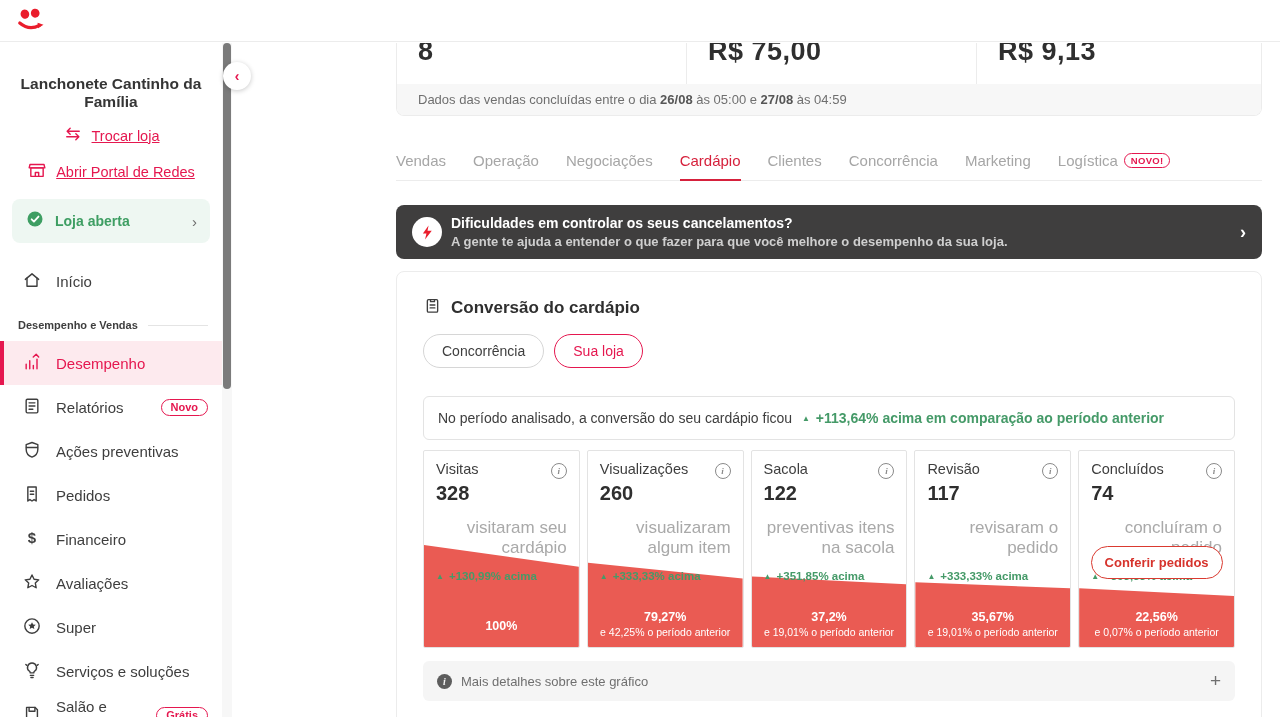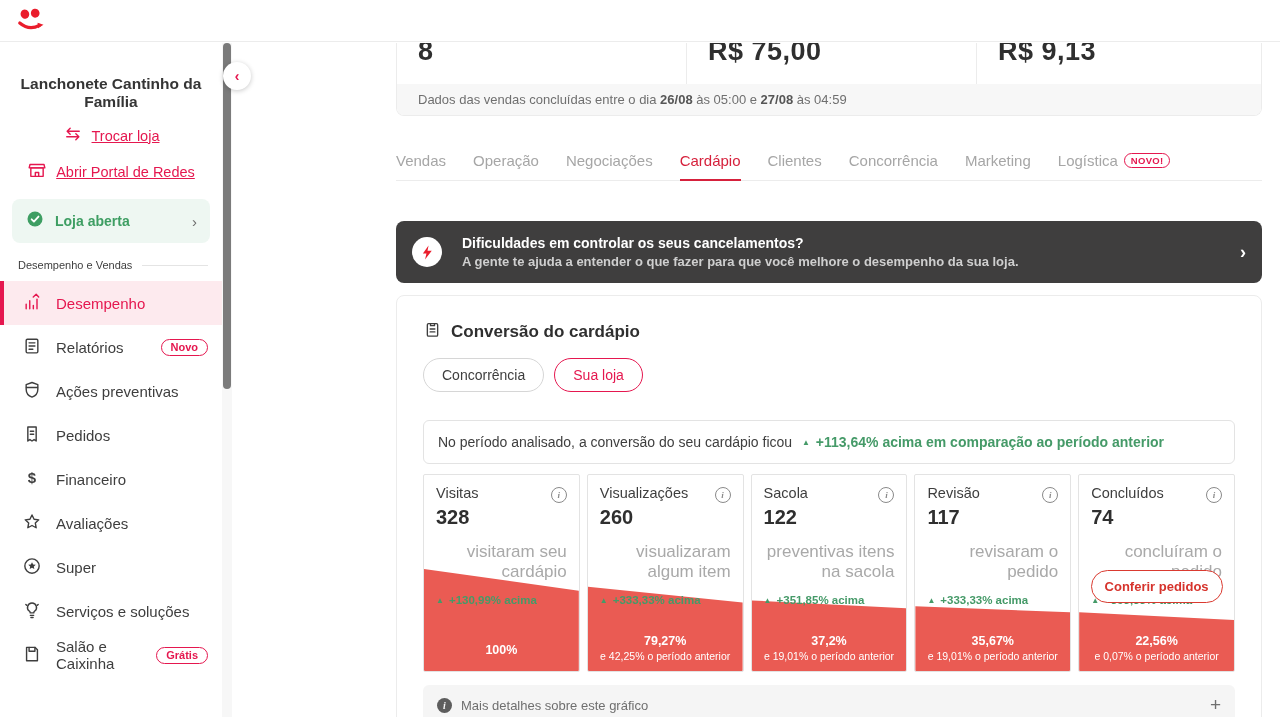--- a/index.html
+++ b/index.html
@@ -20,21 +20,21 @@
   .side-link .lbl{text-decoration:underline;font-weight:400;}
   .status-pill{margin:16px 12px 0;background:#eef7f2;border-radius:8px;height:44px;display:flex;
     align-items:center;padding:0 13px;gap:10px;cursor:pointer;box-sizing:border-box;}
   .status-pill .s-lbl{color:var(--green-dark);font-weight:bold;font-size:14px;}
   .status-pill .s-chev{margin-left:auto;color:#6d6d6d;font-size:15px;}
   .menu{margin-top:16px;}
   .menu-item{height:44px;display:flex;align-items:center;gap:14px;padding:0 14px 0 18px;
     font-size:15px;color:#3e3e3e;cursor:pointer;border-left:4px solid transparent;box-sizing:border-box;}
   .menu-item.active{background:#fdeaee;color:var(--accent);border-left-color:var(--accent);}
   .menu-section{display:flex;align-items:center;gap:10px;padding:0 14px 0 18px;margin:16px 0 10px;}
-  .menu-section .sec-lbl{font-size:11px;font-weight:normal;color:#3e3e3e;white-space:nowrap;}
+  .menu-section .sec-lbl{font-size:11px;font-weight:bold;color:#3e3e3e;white-space:nowrap;}
   .menu-section .sec-line{flex:1;height:1px;background:#e4e4e4;}
   .pill-badge{margin-left:auto;border:1.5px solid var(--accent);color:var(--accent);
     font-size:11px;font-weight:bold;border-radius:11px;padding:2px 9px;line-height:1;}
   .icn{width:20px;height:20px;flex:none;}
 
   .side-scrollbar{position:absolute;top:43px;left:222px;width:10px;bottom:0;background:#f7f7f7;z-index:25;}
   .side-scrollbar .thumb{position:absolute;top:0;left:1px;width:8px;height:346px;background:#7b7b7b;border-radius:4px;}
   .collapse-btn{position:absolute;left:223px;top:62px;width:28px;height:28px;border-radius:50%;
     background:#fff;border:none;box-shadow:0 1px 5px rgba(0,0,0,.22);z-index:30;color:var(--accent);
     font-size:14px;font-weight:bold;cursor:pointer;line-height:28px;text-align:center;padding:0;}
@@ -54,22 +54,22 @@
 
   
   .tabs{display:flex;gap:27px;margin-top:36px;border-bottom:1px solid var(--line);align-items:flex-end;}
   .tab{font-size:15px;color:#a6a6a6;padding-bottom:10px;cursor:pointer;display:flex;align-items:center;gap:6px;
     border-bottom:2px solid transparent;margin-bottom:-1px;}
   .tab.active{color:#d6213c;border-bottom-color:#d6213c;}
   .tab-badge{border:1.5px solid var(--accent);color:var(--accent);font-size:9.5px;font-weight:bold;
     border-radius:9px;padding:2px 6px;line-height:1;letter-spacing:.3px;}
 
   
-  .banner{margin-top:40px;background:#3f3e3e;border-radius:8px;height:62px;display:flex;align-items:center;
-    padding:0 16px;gap:20px;cursor:pointer;box-sizing:border-box;}
+  .banner{margin-top:24px;background:#3f3e3e;border-radius:8px;height:54px;display:flex;align-items:center;
+    padding:0 16px;gap:9px;cursor:pointer;box-sizing:border-box;}
   .banner-icon{width:30px;height:30px;border-radius:50%;background:#fff;display:flex;align-items:center;
     justify-content:center;flex:none;}
   .banner-icon svg{width:17px;height:17px;}
   .banner-title{color:#fff;font-weight:bold;font-size:14px;}
   .banner-subtitle{color:#cfcfcf;font-size:13px;margin-top:3px;font-weight:bold;}
   .banner-chev{margin-left:auto;color:#fff;font-size:18px;font-weight:bold;}
 
   
   .conv-card{margin-top:12px;border:1px solid var(--line);border-radius:8px;padding:24px 26px;box-sizing:border-box;}
   .conv-header{display:flex;align-items:center;gap:9px;}
@@ -147,20 +147,27 @@
     </div>
   <div class="status-pill">
     <span class="icn-wrap" id="status-icon"><svg class="icn" viewBox="0 0 24 24" fill="none" stroke="currentColor" stroke-width="1.7" stroke-linecap="round" stroke-linejoin="round">
           <circle cx="12" cy="12" r="9" fill="#3e9e63" stroke="none"></circle>
           <path d="M8 12.4l2.7 2.7 5.5-6" stroke="#fff" stroke-width="2.2"></path>
         </svg></span>
     <span class="s-lbl">Loja aberta</span>
     <span class="s-chev">›</span>
   </div>
   <nav class="menu" id="menu">
+      <div class="menu-item">
+        <span><svg class="icn" viewBox="0 0 24 24" fill="none" stroke="currentColor" stroke-width="1.7" stroke-linecap="round" stroke-linejoin="round">
+            <path d="M4 11.3 12 4.6l8 6.7"></path>
+            <path d="M6 9.8V19.5h12V9.8"></path>
+          </svg></span>
+        <span class="mi-lbl">Início</span>
+      </div>
       <div class="menu-section">
         <span class="sec-lbl">Desempenho e Vendas</span>
         <span class="sec-line"></span>
       </div>
       <div class="menu-item active">
         <span><svg class="icn" viewBox="0 0 24 24" fill="none" stroke="currentColor" stroke-width="1.7" stroke-linecap="round" stroke-linejoin="round">
             <path d="M5 20v-5.5M9.3 20V10.5M13.6 20v-4M18 20V8.5"></path>
             <path d="M13.5 6 17 2.8 20 6"></path>
           </svg></span>
         <span class="mi-lbl">Desempenho</span>

